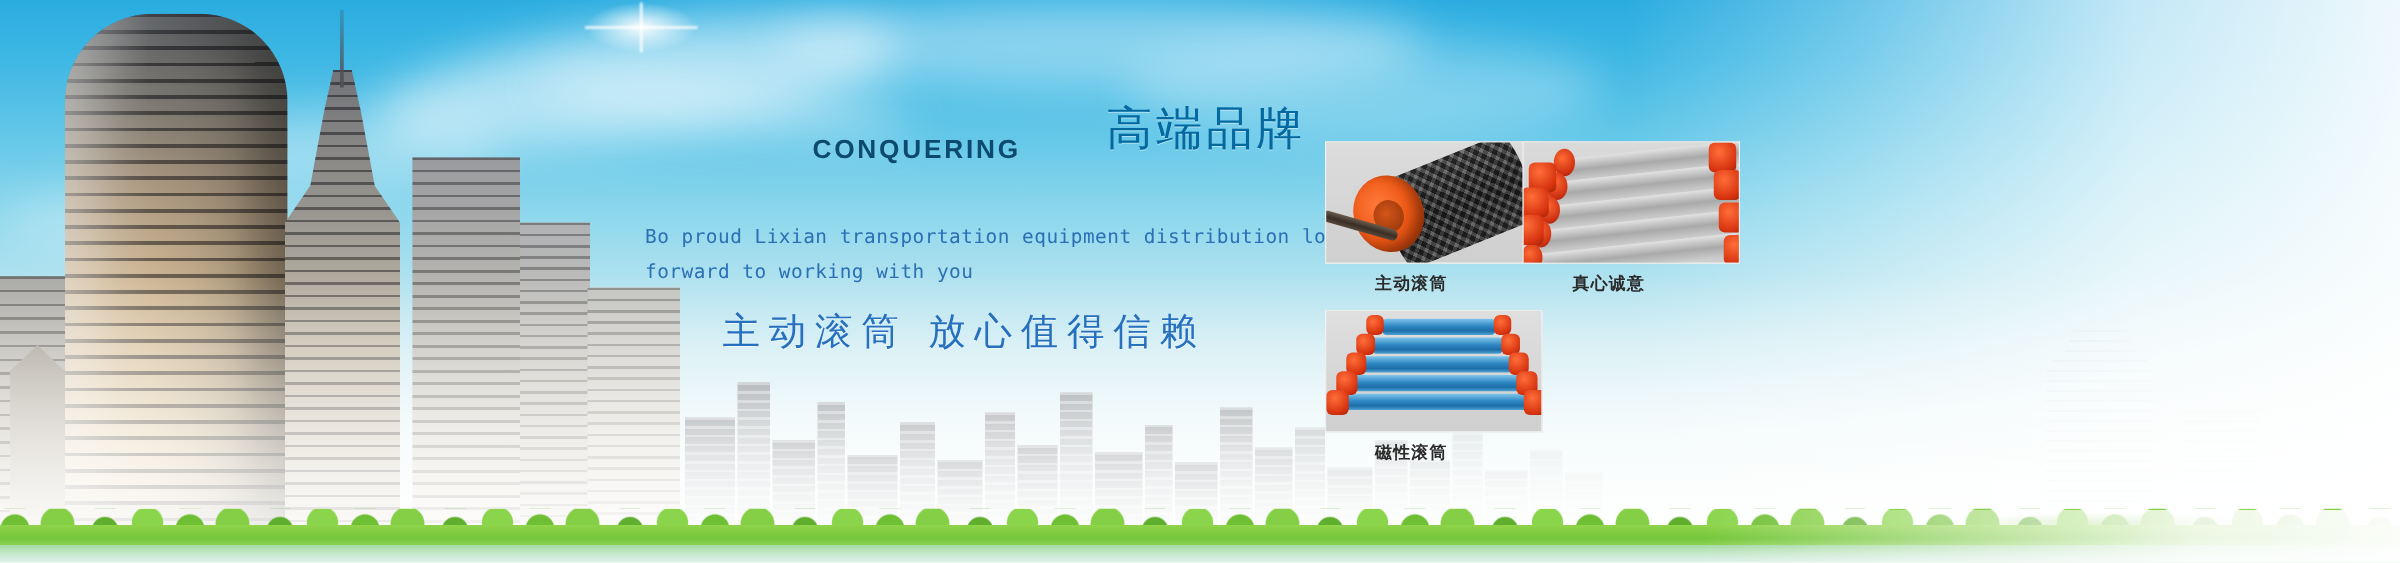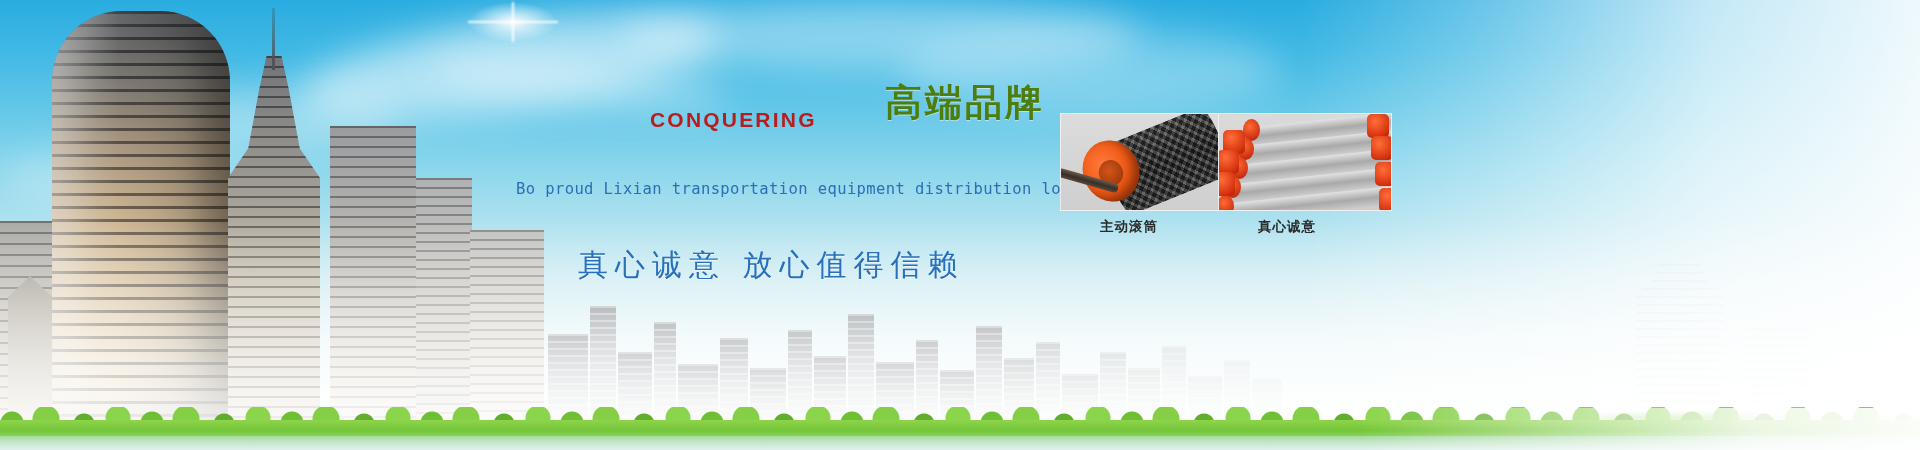--- a/index.html
+++ b/index.html
@@ -176,28 +176,28 @@
     position:absolute; right:110px; bottom:22px; width:240px; height:18px;
     background:radial-gradient(ellipse at center, rgba(140,205,90,.75) 0%, rgba(140,205,90,0) 72%);
   }
 
   
   .copy { position:absolute; left:0; top:0; width:1060px; height:450px; }
 
   .conquering {
     position:absolute; left:650px; top:108px;
     font-size:21px; font-weight:bold; letter-spacing:2.2px;
-    color:#b91c1c;
+    color:#0c4a6e;
     font-family:"Liberation Sans", sans-serif;
   }
 
   .brand-cn {
     position:absolute; left:885px; top:78px;
-    font-size:37px; font-weight:bold; letter-spacing:3px;
-    color:#4d7c0f;
+    font-size:37px; font-weight:normal; letter-spacing:3px;
+    color:#0369a1;
     font-family:"DejaVu Sans", sans-serif;
     text-shadow:0 1px 0 rgba(255,255,255,.45);
     text-align:right;
   }
 
   .ribbon {
     position:absolute; left:505px; top:130px;
     width:516px; height:31px;
     border-radius:16px;
     background:linear-gradient(to bottom, #2a72c8 0%, #1a5cb4 40%, #0f4da6 70%, #16599f 100%);
@@ -372,22 +372,23 @@
   <div class="grass-right-fade"></div>
 
   <div class="copy">
 
     <div class="conquering">CONQUERING</div>
 
     <div class="brand-cn">高端品牌</div>
 
 
     <div class="en-line en1">Bo proud Lixian transportation equipment distribution look</div>
-
-    <div class="slogan">真心诚意  放心值得信赖</div>
+    <div class="en-line en2">forward to working with you</div>
+
+    <div class="slogan">主动滚筒  放心值得信赖</div>
   </div>
 
   <div class="products">
 
     <div class="prod-row">
 
       <div class="prod">
         <div class="prod-img img-drive">
           <div class="drum-body"></div>
           <div class="drum-face"></div>
@@ -418,17 +419,37 @@
           <div class="bend-brk" style="left:160px; top:74px;"></div>
         </div>
         <div class="prod-cap">真心诚意</div>
       </div>
 
     </div>
 
     <div class="prod-row">
 
 
+      <div class="prod">
+        <div class="prod-img img-mag">
+          <div class="mag-drum" style="left:44px; top:6px;  width:92px;"></div>
+          <div class="mag-drum" style="left:36px; top:21px; width:106px;"></div>
+          <div class="mag-drum" style="left:28px; top:36px; width:122px;"></div>
+          <div class="mag-drum" style="left:20px; top:51px; width:136px;"></div>
+          <div class="mag-drum" style="left:12px; top:66px; width:150px;"></div>
+          <div class="bend-brk" style="left:32px;  top:3px;  width:14px; height:16px;"></div>
+          <div class="bend-brk" style="left:134px; top:3px;  width:14px; height:16px;"></div>
+          <div class="bend-brk" style="left:24px;  top:18px; width:15px; height:17px;"></div>
+          <div class="bend-brk" style="left:140px; top:18px; width:15px; height:17px;"></div>
+          <div class="bend-brk" style="left:16px;  top:33px; width:16px; height:18px;"></div>
+          <div class="bend-brk" style="left:146px; top:33px; width:16px; height:18px;"></div>
+          <div class="bend-brk" style="left:8px;   top:48px; width:17px; height:19px;"></div>
+          <div class="bend-brk" style="left:152px; top:48px; width:17px; height:19px;"></div>
+          <div class="bend-brk" style="left:0px;   top:63px; width:18px; height:20px;"></div>
+          <div class="bend-brk" style="left:158px; top:63px; width:18px; height:20px;"></div>
+        </div>
+        <div class="prod-cap">磁性滚筒</div>
+      </div>
 
     </div>
   </div>
 
 </div>
 
 </body></html>

